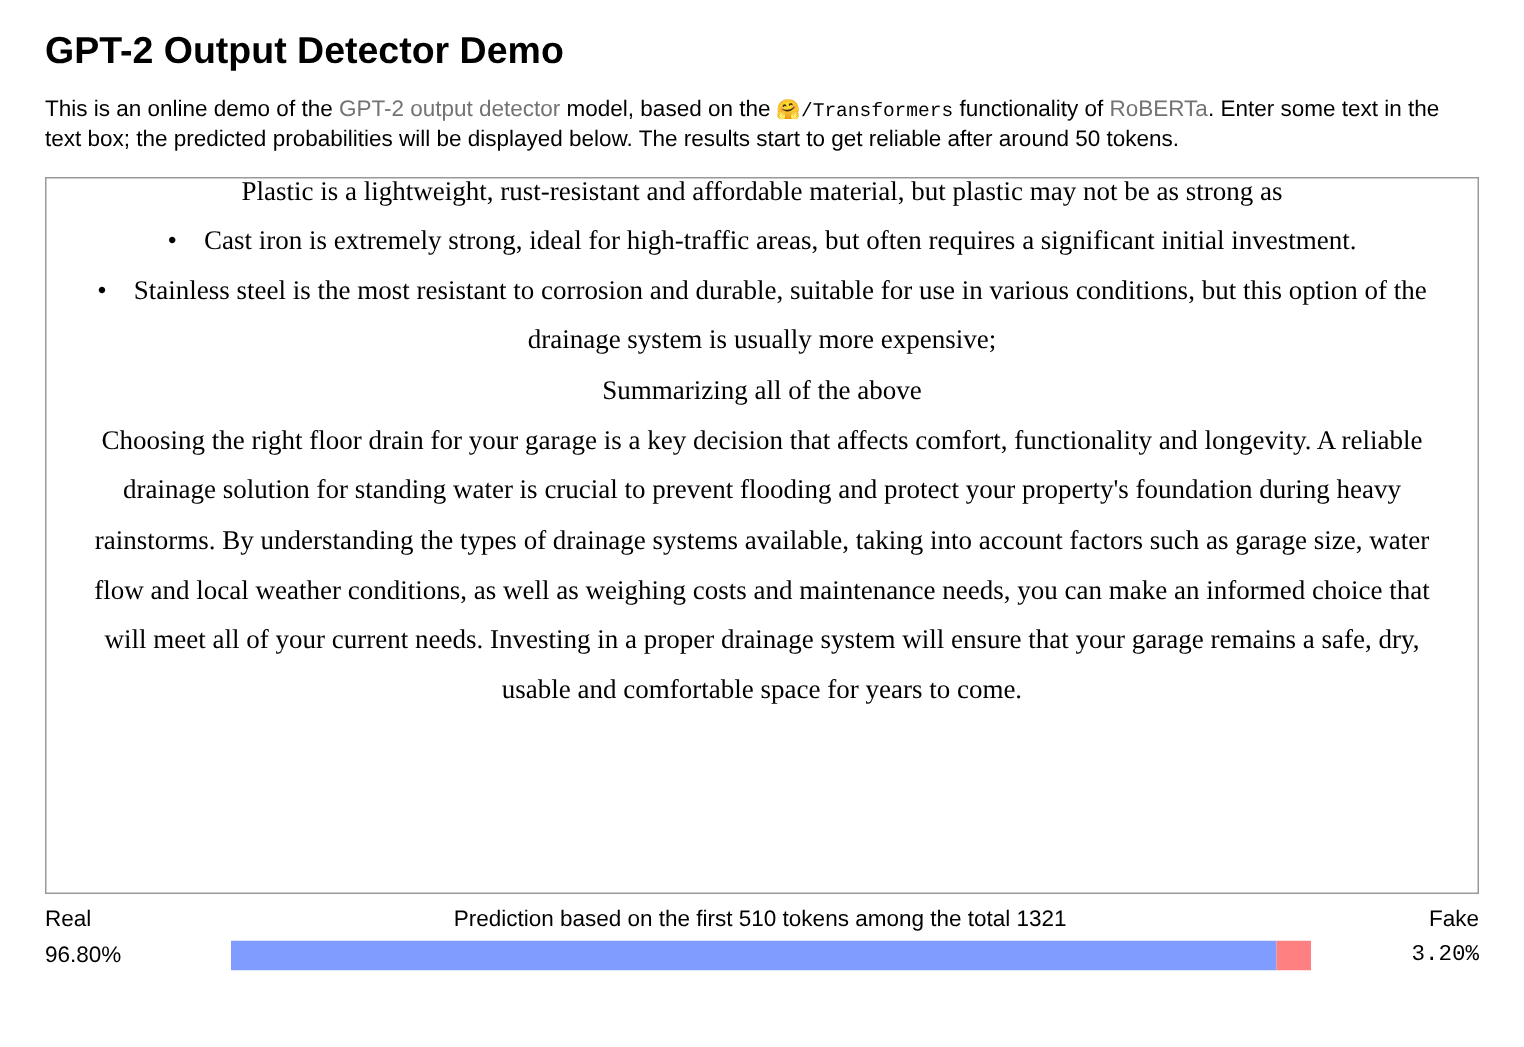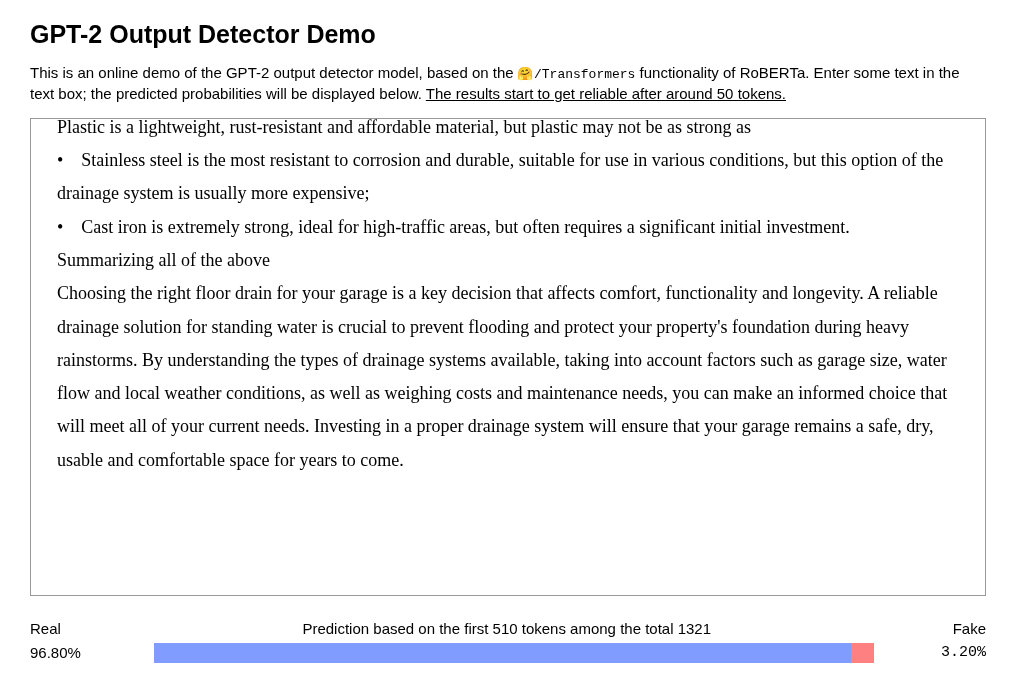--- a/index.html
+++ b/index.html
@@ -14,37 +14,37 @@
       font-weight: bold;
       margin-bottom: 14px;
     }
     .description {
       font-size: 15px;
       line-height: 1.35;
       color: #000;
       margin-bottom: 14px;
     }
     .description a {
-      color: #000000;
+      color: #737373;
       text-decoration: none;
     }
     .description .mono {
       font-family: "Courier New", monospace;
       font-size: 13px;
     }
     .description .underline {
-      text-decoration: underline;
       color: #000;
     }
     .textbox-wrapper {
       position: relative;
       border: 1px solid #999;
       background: #fff;
       height: 478px;
       overflow: hidden;
+      text-align: center;
     }
     .textbox {
       width: 100%;
       height: 100%;
       padding: 0 26px 12px 26px;
       font-family: Georgia, 'Times New Roman', serif;
       font-size: 18px;
       line-height: 1.85;
       color: #000;
       resize: none;
@@ -62,21 +62,21 @@
     .textbox p { }
     
     .textbox::-webkit-scrollbar { width: 16px; }
     .textbox::-webkit-scrollbar-track { background: #f1f1f1; }
     .textbox::-webkit-scrollbar-thumb { background: #c0c0c0; }
     .textbox::-webkit-scrollbar-button { background: #e9e9e9; height: 14px; }
     .result-header {
       display: flex;
       justify-content: flex-end;
       align-items: center;
-      margin-top: 24px;
+      margin-top: 8px;
       font-size: 15px;
     }
     .result-center { text-align: center; flex: 1; }
     .bar-row {
       display: flex;
       align-items: center;
       margin-top: 6px;
       font-size: 15px;
       gap: 48px;
     }
@@ -97,22 +97,22 @@
 
 <h1>GPT-2 Output Detector Demo</h1>
 
 <p class="description">
   <span>This is an online demo of the </span><a href="#">GPT-2 output detector</a><span> model, based on the </span><span class="mono">🤗/Transformers</span><span> functionality of </span><a href="#">RoBERTa</a><span>. Enter some text in the text box; the predicted probabilities will be displayed below. </span><span class="underline">The results start to get reliable after around 50 tokens.</span>
 </p>
 
 <div class="textbox-wrapper">
   <div class="textbox" contenteditable="true" style="">
     <p class="first-line">Plastic is a lightweight, rust-resistant and affordable material, but plastic may not be as strong as</p>
+    <p class="bullet">• Cast iron is extremely strong, ideal for high-traffic areas, but often requires a significant initial investment.</p>
     <p class="bullet">• Stainless steel is the most resistant to corrosion and durable, suitable for use in various conditions, but this option of the drainage system is usually more expensive;</p>
-    <p class="bullet">• Cast iron is extremely strong, ideal for high-traffic areas, but often requires a significant initial investment.</p>
     <p>Summarizing all of the above</p>
     <p>Choosing the right floor drain for your garage is a key decision that affects comfort, functionality and longevity. A reliable drainage solution for standing water is crucial to prevent flooding and protect your property's foundation during heavy rainstorms. By understanding the types of drainage systems available, taking into account factors such as garage size, water flow and local weather conditions, as well as weighing costs and maintenance needs, you can make an informed choice that will meet all of your current needs. Investing in a proper drainage system will ensure that your garage remains a safe, dry, usable and comfortable space for years to come.</p>
   </div>
 </div>
 
 <div class="result-header">
   <span>Real</span>
   <span class="result-center">Prediction based on the first 510 tokens among the total 1321</span>
   <span>Fake</span>
 </div>

